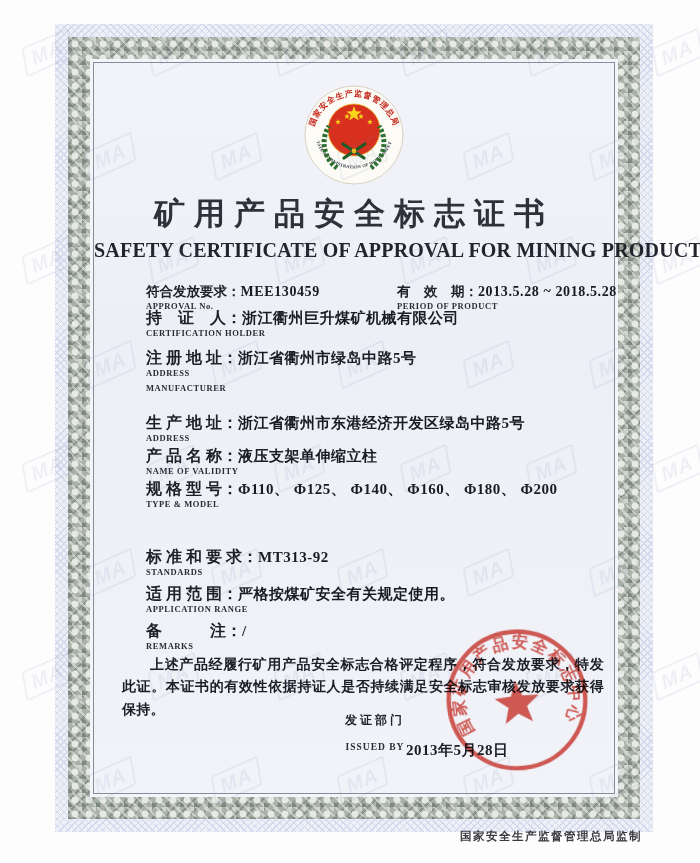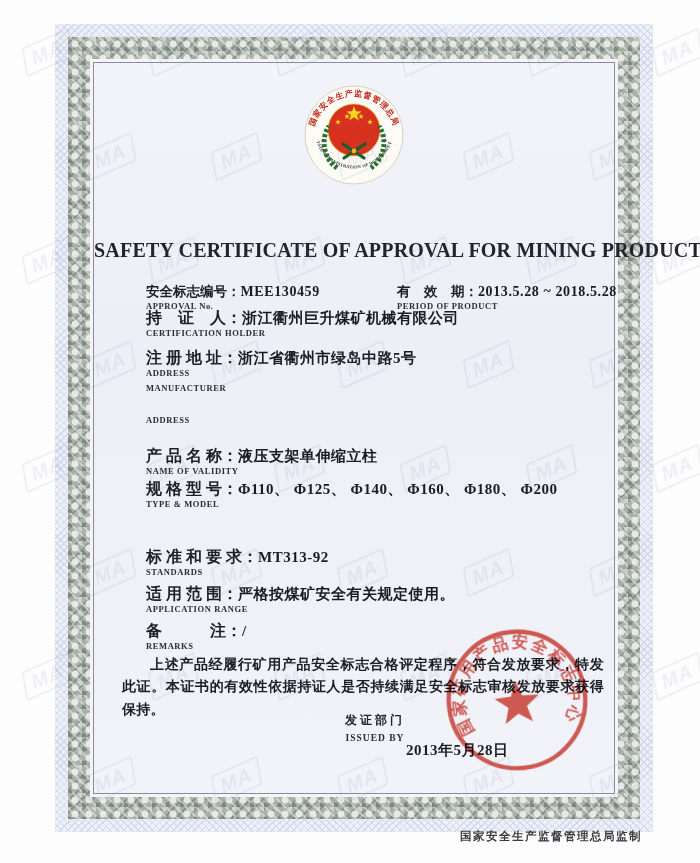--- a/index.html
+++ b/index.html
@@ -79,21 +79,21 @@
   .validity{position:absolute;left:251px;top:0;}
 
   
   .statement{
     position:absolute;left:28px;right:10px;top:591px;
     font-size:14px;font-weight:700;line-height:1.6;color:#1d1d24;
     text-indent:2em;text-align:justify;letter-spacing:.3px;
   }
   .issued{position:absolute;left:251px;top:649px;text-align:center;}
   .issued .lbl{font-size:12px;font-weight:bold;letter-spacing:3px;color:#23232b;}
-  .issued .sub{font-size:9.5px;font-weight:bold;letter-spacing:1px;color:#2c2c34;margin-top:4px;}
+  .issued .sub{font-size:9.5px;font-weight:bold;letter-spacing:1px;color:#2c2c34;margin-top:13px;}
   .issue-date{
     position:absolute;left:312px;top:678px;
     font-size:15px;font-weight:600;letter-spacing:.5px;color:#1d1d24;white-space:nowrap;
   }
 
   
   .seal{
     position:absolute;left:345px;top:559px;width:156px;height:156px;z-index:8;
     transform:rotate(-6deg);opacity:.88;mix-blend-mode:multiply;pointer-events:none;
   }
@@ -133,25 +133,26 @@
               <use href="#st" transform="translate(34 37) scale(3)" fill="#f8d61b"></use>
               <use href="#st" transform="translate(43 31.5) scale(3)" fill="#f8d61b"></use>
               <use href="#st" transform="translate(57 31.5) scale(3)" fill="#f8d61b"></use>
               <use href="#st" transform="translate(66 37) scale(3)" fill="#f8d61b"></use>
               <path d="M 33,83 A 31,31 0 0 1 25,41" fill="none" stroke="#2c6e2e" stroke-width="5" stroke-dasharray="3 2"></path>
               <path d="M 67,83 A 31,31 0 0 0 75,41" fill="none" stroke="#2c6e2e" stroke-width="5" stroke-dasharray="3 2"></path>
               <path d="M 40,73 L 61,59 M 60,73 L 39,59" stroke="#1d5b26" stroke-width="3.2" stroke-linecap="round"></path>
               <circle cx="50" cy="66" r="2.4" fill="#e8b51f"></circle>
             </svg>
 
+            <div class="title">矿用产品安全标志证书</div>
             <div class="subtitle">SAFETY CERTIFICATE OF APPROVAL FOR MINING PRODUCTS</div>
 
             <div class="row row-small" style="top:219px">
               <div>
-                <span class="lbl">安全标志编号：</span><span class="val">MEE130459</span>
+                <span class="lbl">符合发放要求：</span><span class="val">MEE130459</span>
               </div>
               <div class="sub">APPROVAL No.</div>
               <div class="validity">
                 <div>
                   <span class="lbl">有　效　期：</span><span class="val">2013.5.28 ~ 2018.5.28</span>
                 </div>
                 <div class="sub">PERIOD OF PRODUCT</div>
               </div>
             </div>
 
@@ -160,20 +161,21 @@
               <div class="sub">CERTIFICATION HOLDER</div>
             </div>
             <div class="row" style="top:286px">
               <div><span class="lbl">注 册 地 址：</span><span class="val">浙江省衢州市绿岛中路5号</span></div>
               <div class="sub">ADDRESS</div>
             </div>
             <div class="row" style="top:319px">
               <div class="sub">MANUFACTURER</div>
             </div>
             <div class="row" style="top:351px">
+              <div><span class="lbl">生 产 地 址：</span><span class="val">浙江省衢州市东港经济开发区绿岛中路5号</span></div>
               <div class="sub">ADDRESS</div>
             </div>
             <div class="row" style="top:384px">
               <div><span class="lbl">产 品 名 称：</span><span class="val">液压支架单伸缩立柱</span></div>
               <div class="sub">NAME OF VALIDITY</div>
             </div>
             <div class="row" style="top:417px">
               <div><span class="lbl">规 格 型 号：</span><span class="val">Φ110、 Φ125、 Φ140、 Φ160、 Φ180、 Φ200</span></div>
               <div class="sub">TYPE &amp; MODEL</div>
             </div>

